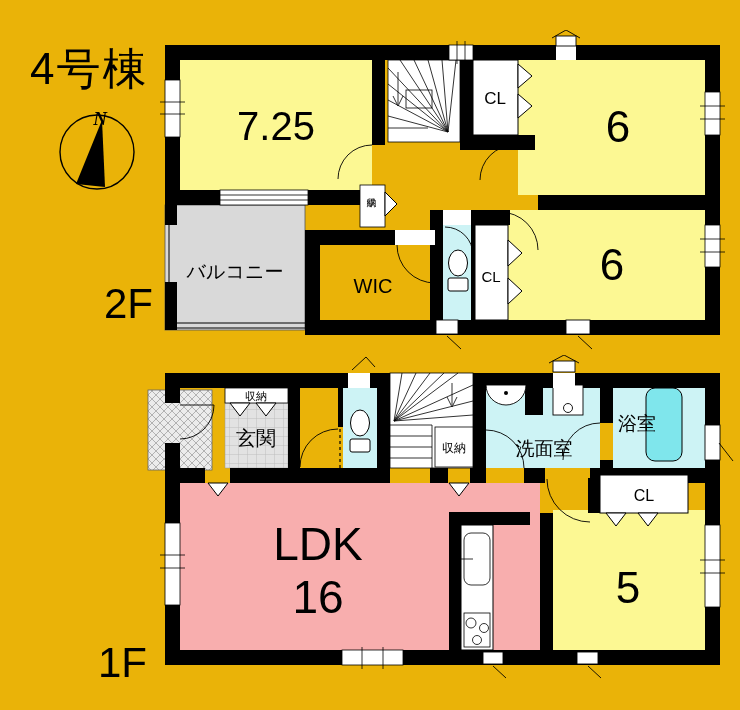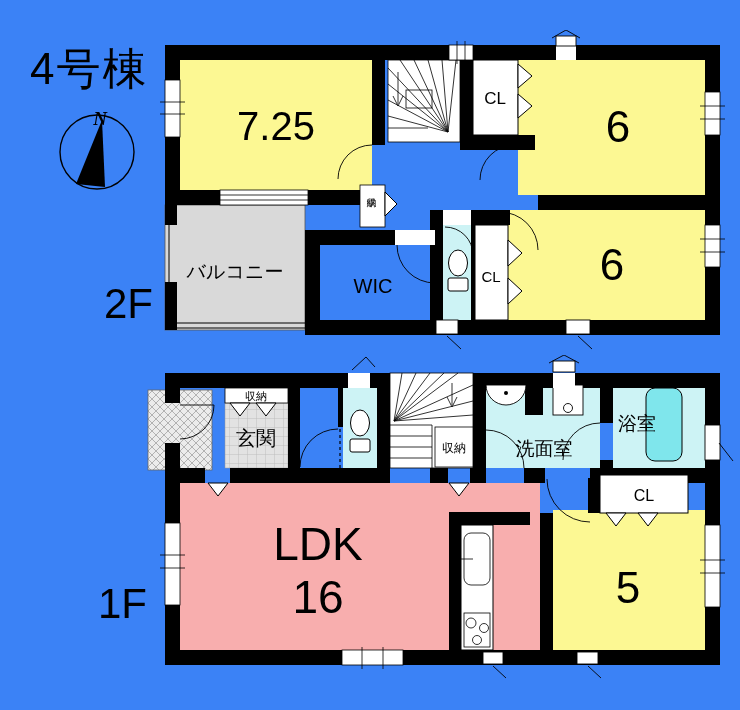--- a/index.html
+++ b/index.html
@@ -1,22 +1,22 @@
 <!DOCTYPE html>
 <html><head>
 <meta charset="utf-8">
 <style>
   html,body{margin:0;padding:0;background:#fff;}
-  #canvas{position:relative;width:740px;height:710px;background:#3b82f6;overflow:hidden;
+  #canvas{position:relative;width:740px;height:710px;background:#eab308;overflow:hidden;
           font-family:"Liberation Sans","DejaVu Sans",sans-serif;color:#000;}
   .abs{position:absolute;}
   #building-title{left:30px;top:40px;font-size:44px;font-weight:500;letter-spacing:2px;}
   .floor-label{font-size:42px;font-weight:500;}
   #floor2-label{left:104px;top:280px;}
-  #floor1-label{left:98px;top:580px;}
+  #floor1-label{left:98px;top:639px;}
   svg text{fill:#000;}
   .jp-v{writing-mode:vertical-rl;}
 </style>
 </head>
 <body>
 
 <div id="canvas">
 
   <div id="building-title" class="abs">4号棟</div>
 

